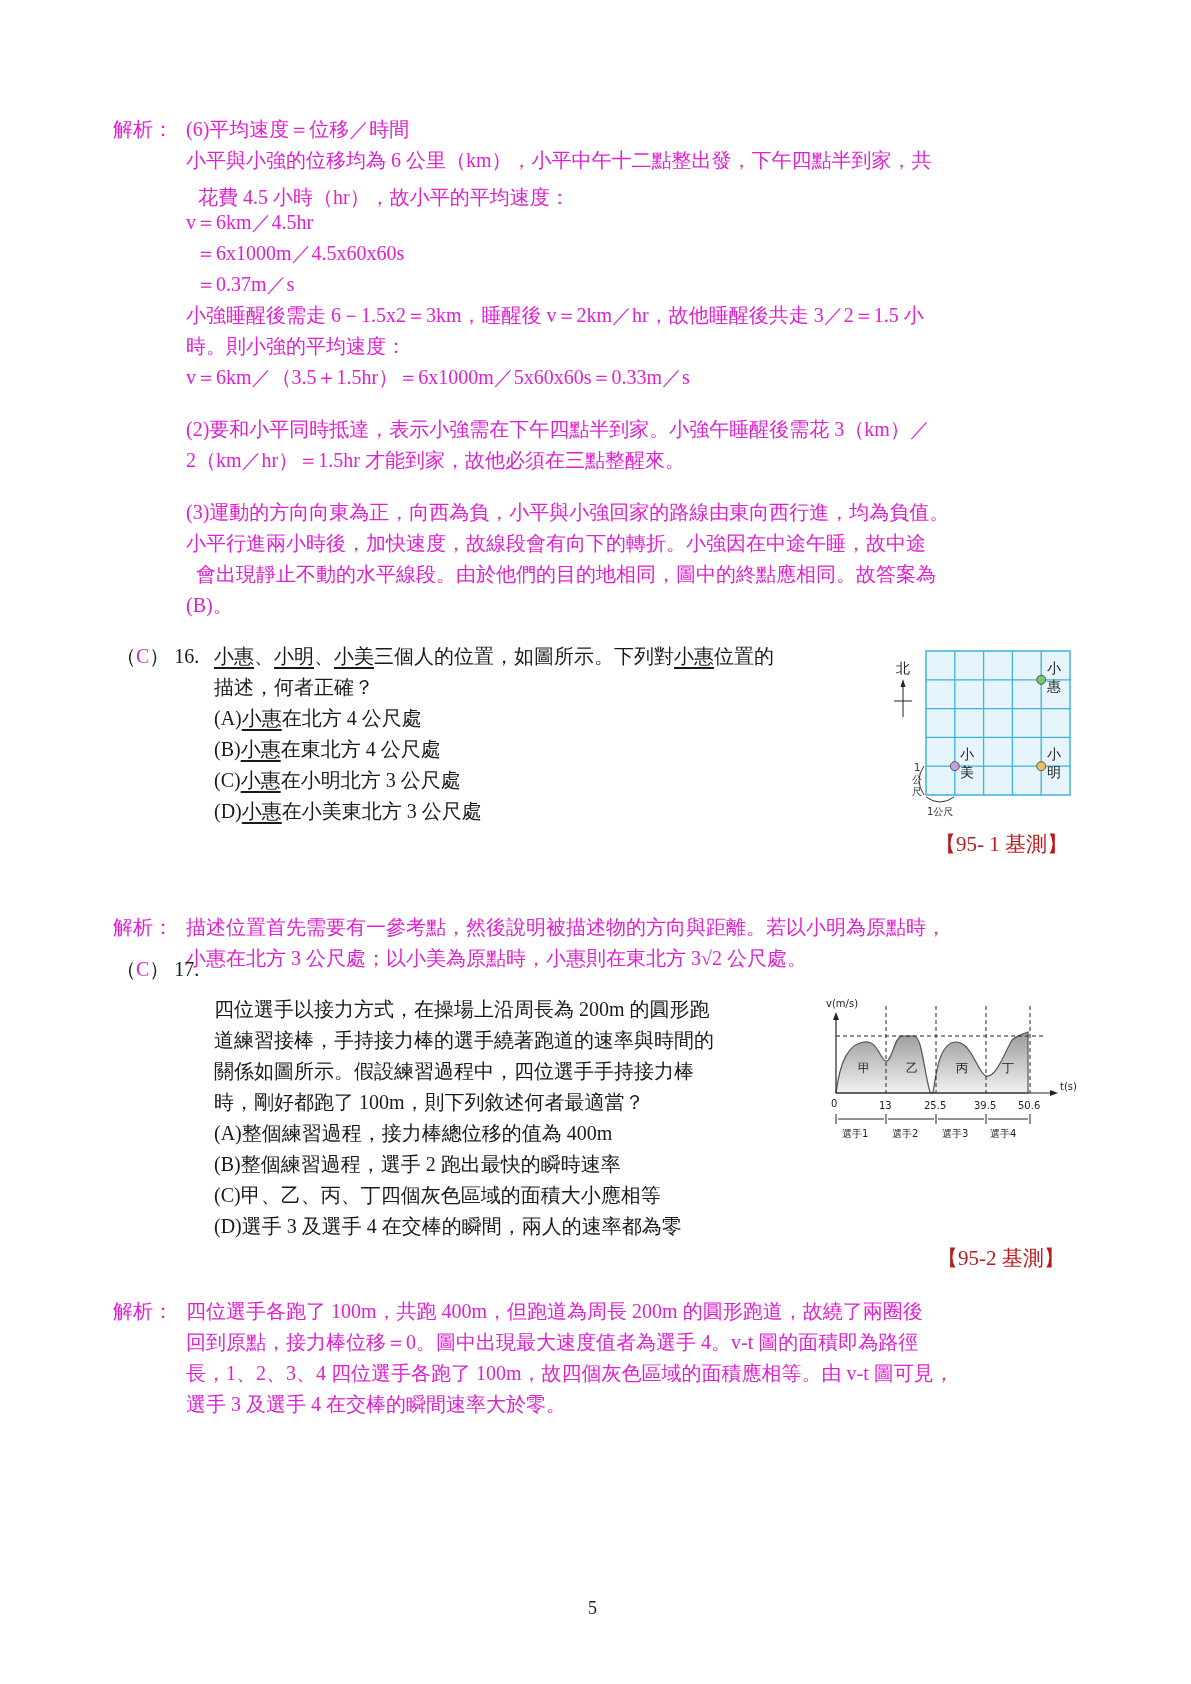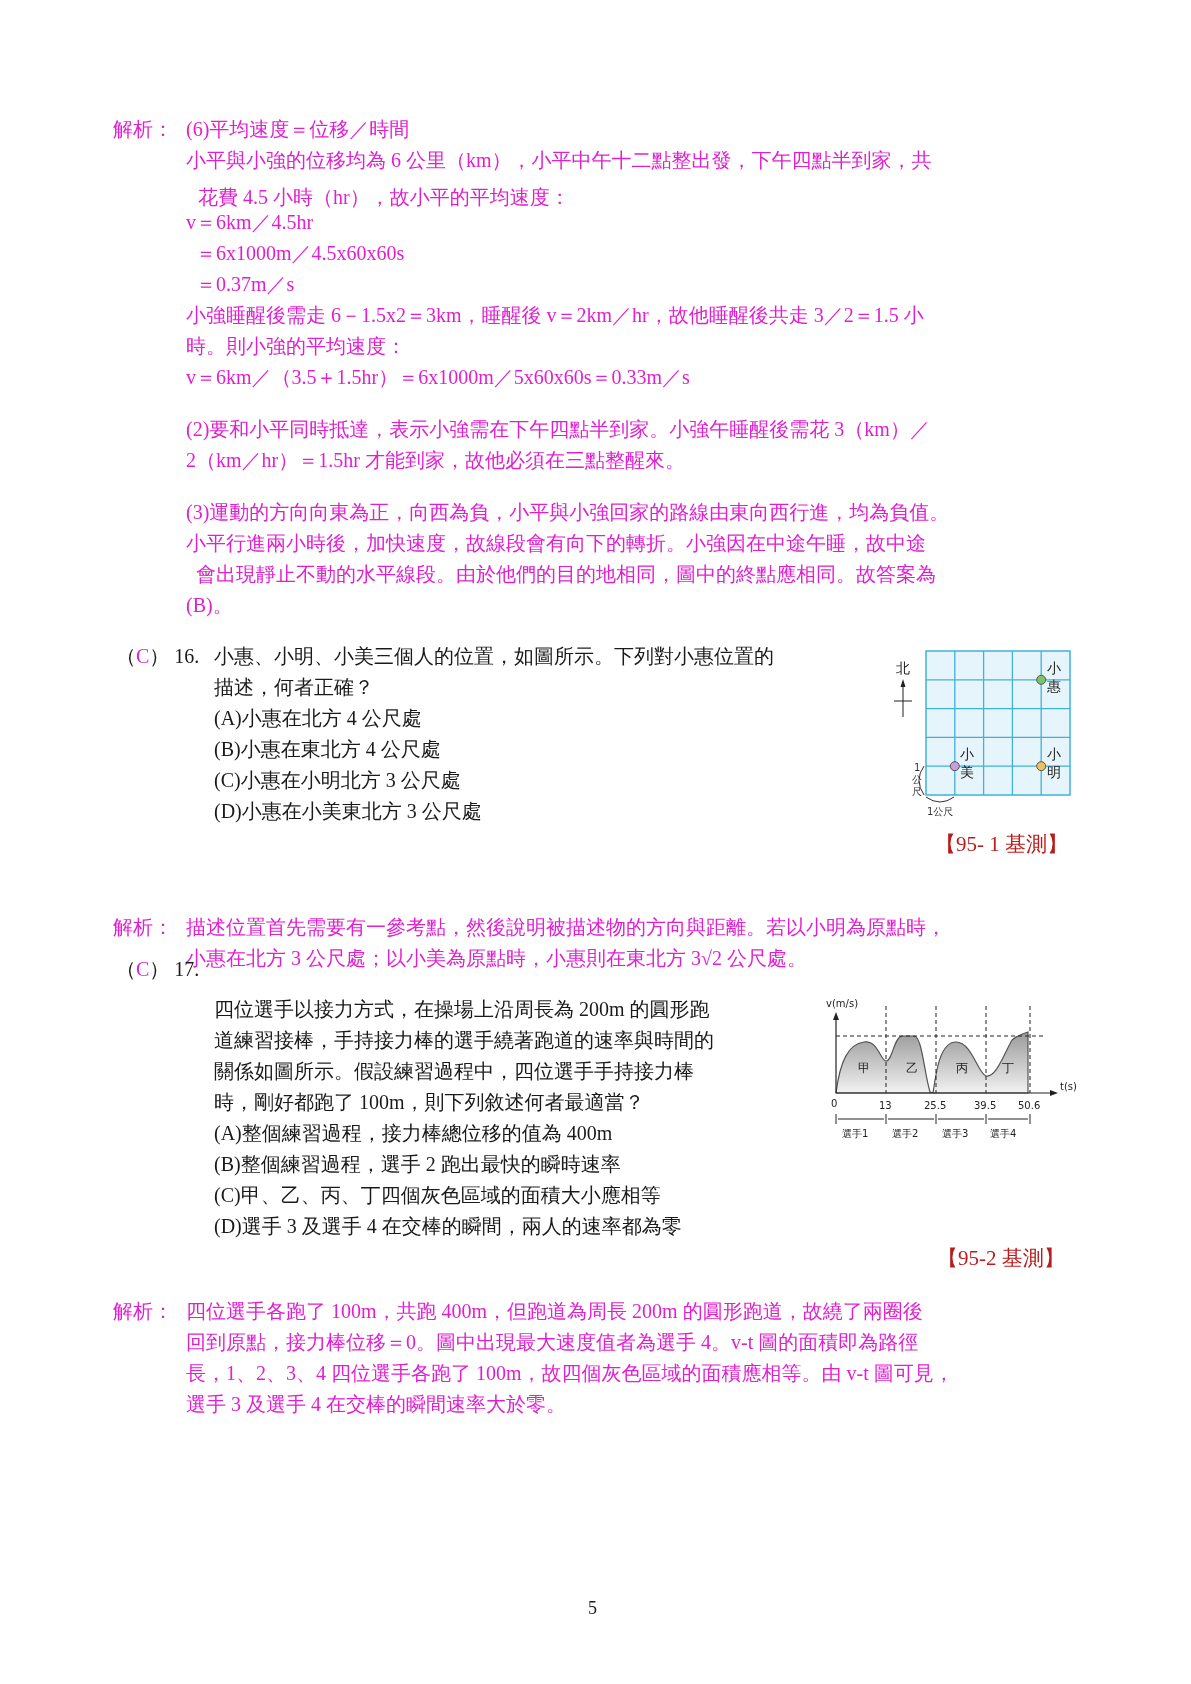--- a/index.html
+++ b/index.html
@@ -1,21 +1,21 @@
 <!DOCTYPE html>
 <html><head>
   <meta charset="utf-8">
   <style>
     html, body { margin:0; padding:0; background:#ffffff; }
     body { width:1191px; height:1684px; position:relative; overflow:hidden;
       font-family:"Liberation Serif","DejaVu Serif",serif; color:#111; }
     .mag { color:#e020d0; }
     .blk { color:#1a1a1a; }
     .line { position:absolute; white-space:nowrap; font-size:20px; line-height:30px; }
-    .u { text-underline-offset:4px; }
+    .u { text-decoration:underline; text-underline-offset:4px; }
     .src { position:absolute; font-size:21px; color:#b91c1c; white-space:nowrap; }
     .pagenum { position:absolute; left:588px; top:1598px; font-size:18px; color:#1a1a1a; }
     .ans-letter { color:#e020d0; }
     svg text { font-family:"DejaVu Sans",sans-serif; }
   </style>
 </head>
 <body>
 
 <div>
   <div class="line mag" style="left:113px;top:114px;">解析：</div>

